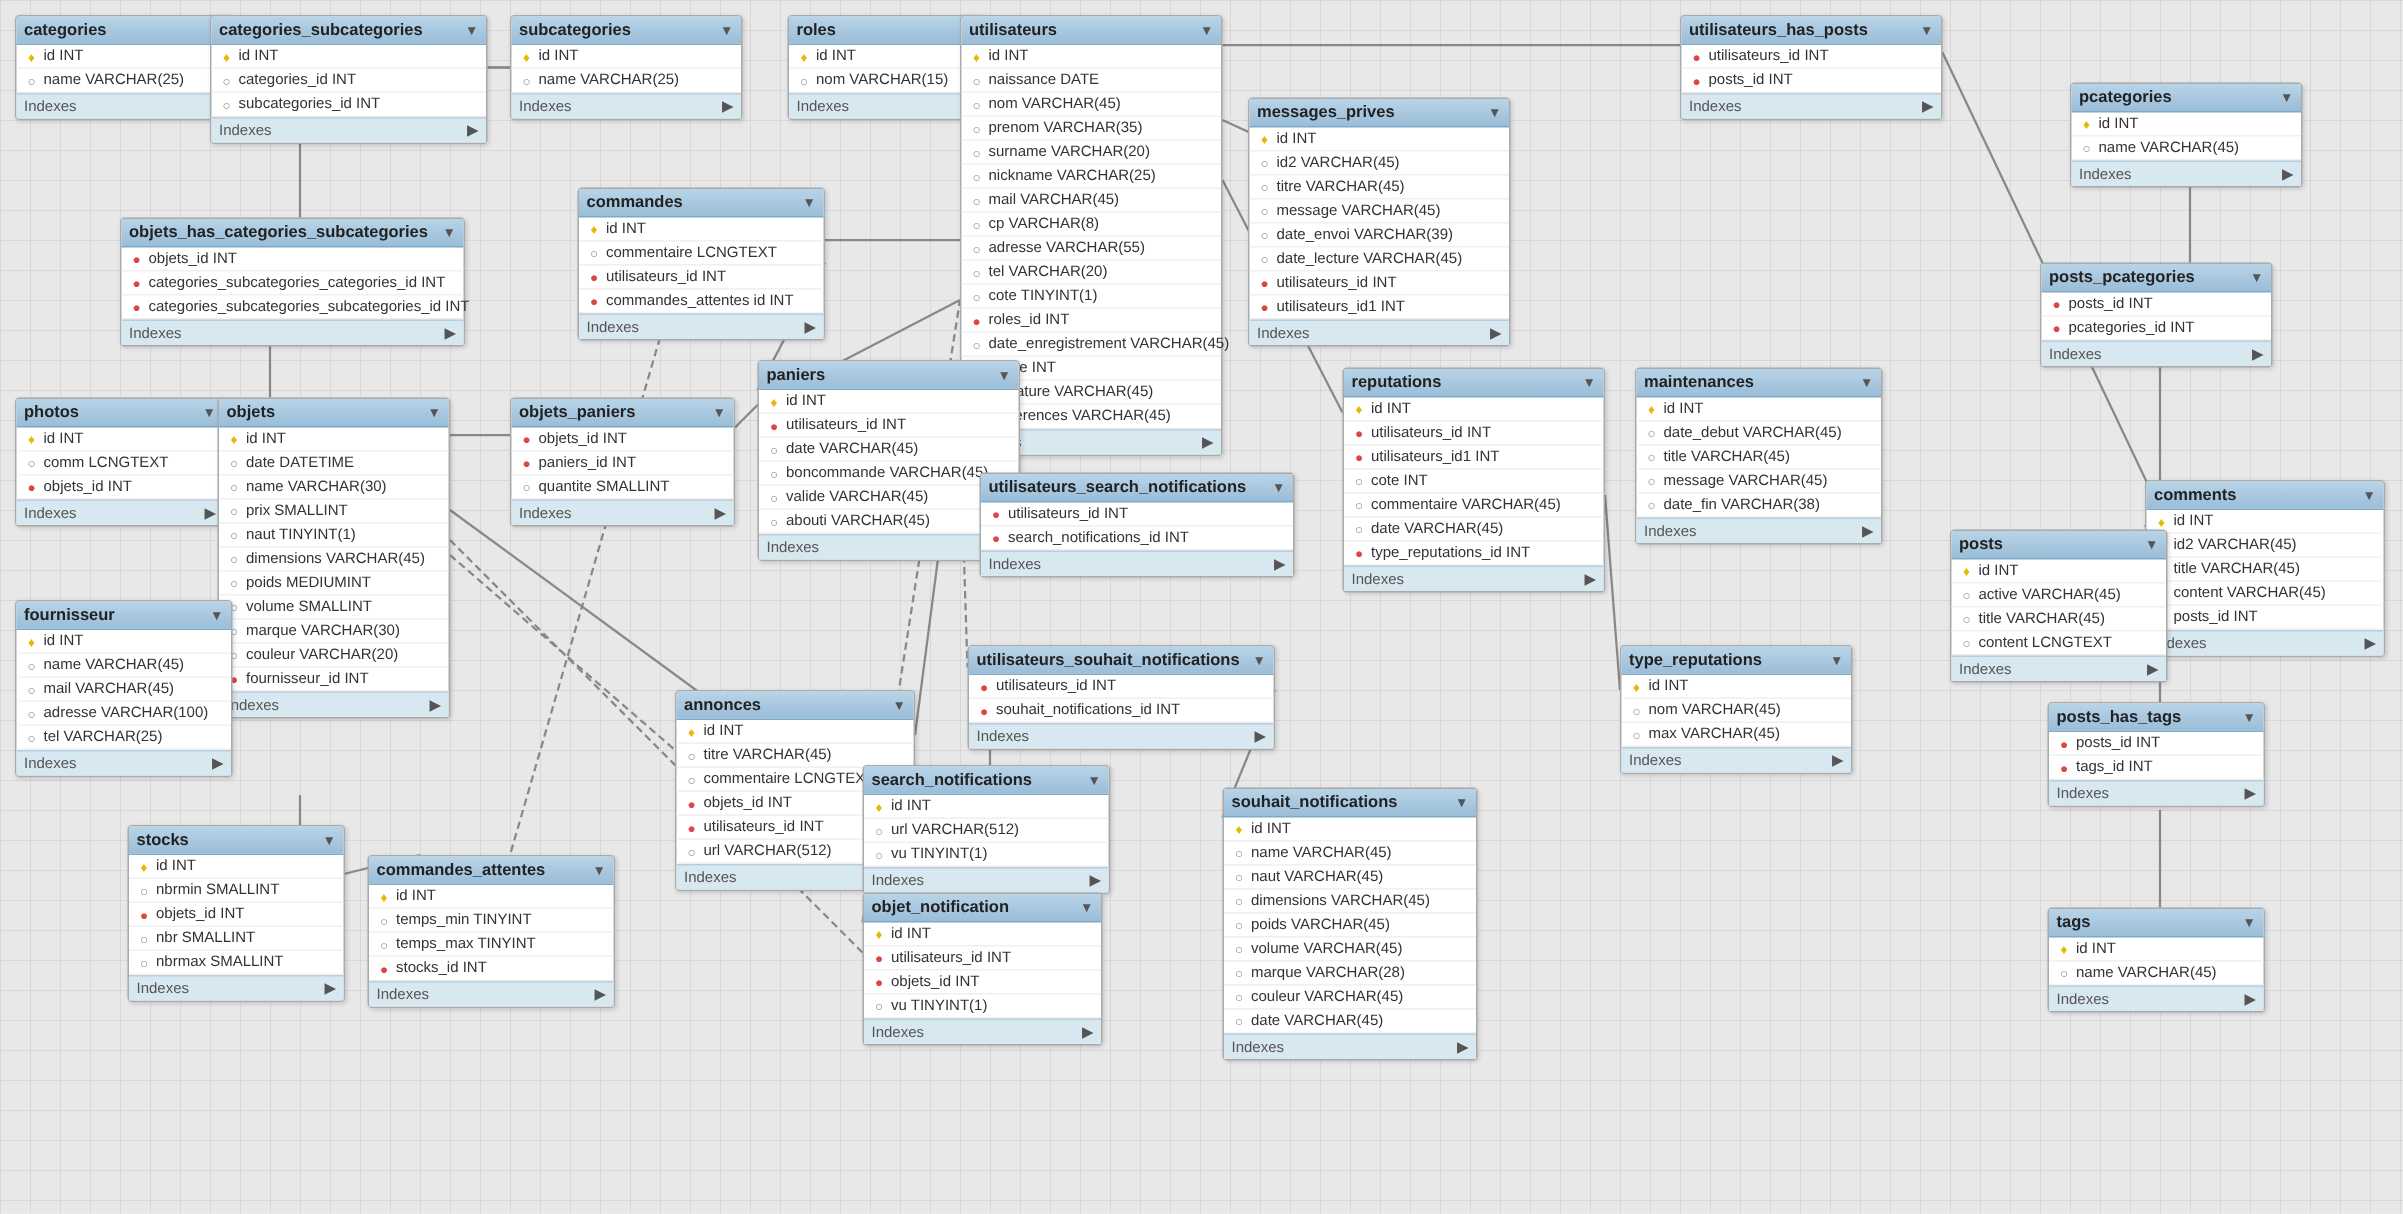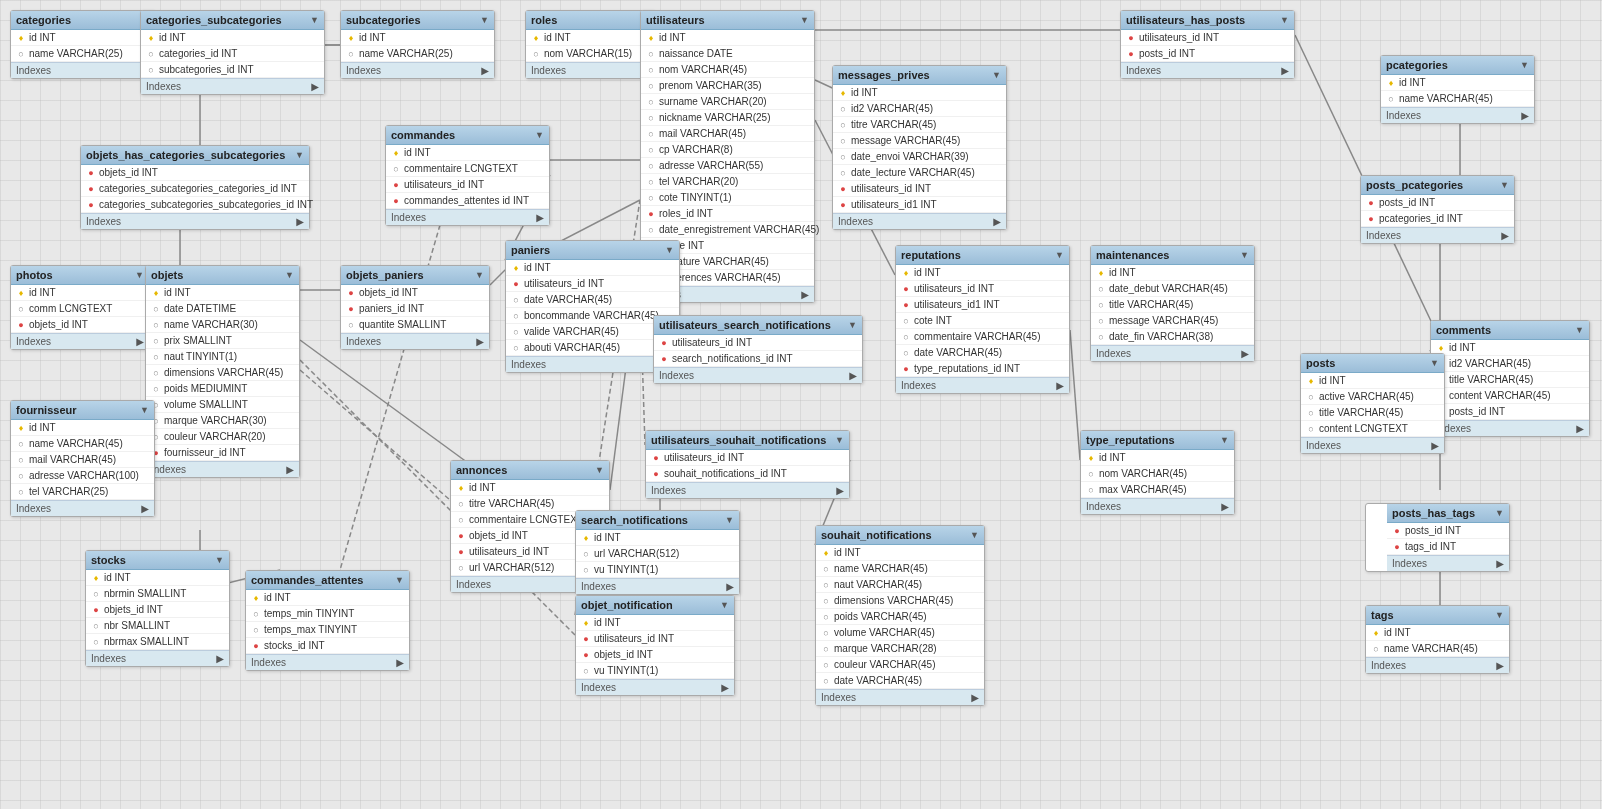--- a/index.html
+++ b/index.html
@@ -853,21 +853,21 @@
     </div>
       <div class="table-row">
       <span class="field-icon nn">○</span>
       <span class="field-name">vu TINYINT(1)</span>
     </div>
       <div class="indexes-row">
         <span>Indexes</span>
         <span>▶</span>
       </div>
     </div>
-    <div class="table-box" style="left: 1365px; top: 503px; width: 145px; padding-left: 21px;">
+    <div class="table-box" style="left: 1365px; top: 468px; width: 145px;">
       <div class="table-header">
         <span>posts_has_tags</span>
         <span class="arrow">▼</span>
       </div>
       <div class="table-row">
       <span class="field-icon fk">●</span>
       <span class="field-name">posts_id INT</span>
     </div>
       <div class="table-row">
       <span class="field-icon fk">●</span>

